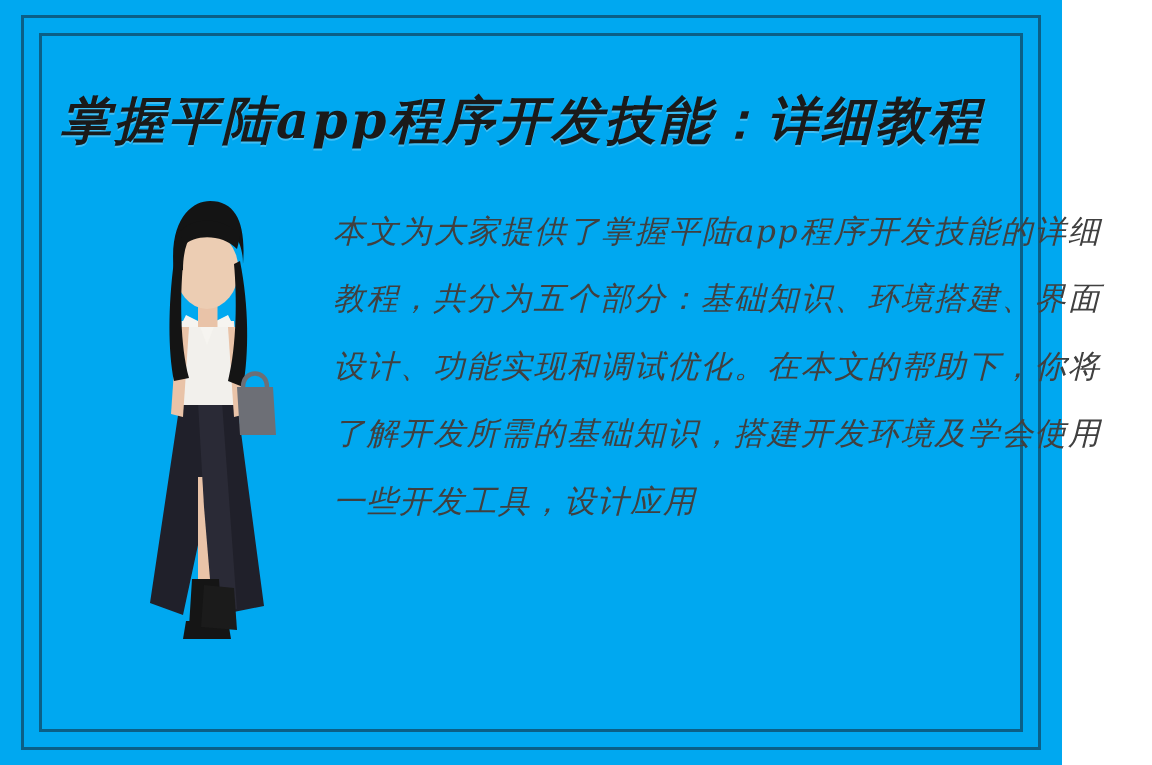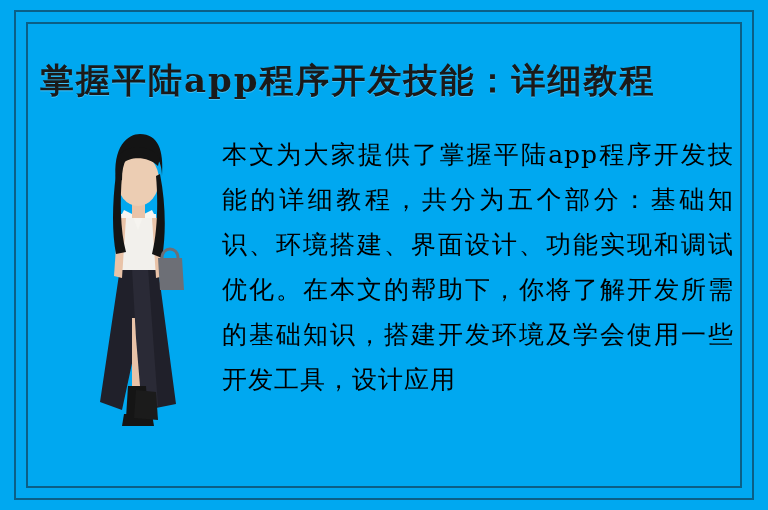--- a/index.html
+++ b/index.html
@@ -7,24 +7,25 @@
     padding: 0;
   }
   body {
     width: 768px;
     height: 510px;
     overflow: hidden;
     font-family: "DejaVu Sans", sans-serif;
   }
   #card {
     position: relative;
-    width: 768px;
+    width: 708px;
     height: 510px;
     background: #00A8F0;
     box-sizing: border-box;
+    font-style: italic;
   }
   
   .frame-outer {
     position: absolute;
     left: 14px;
     top: 10px;
     right: 14px;
     bottom: 10px;
     border: 2px solid #0b5f86;
     box-sizing: border-box;
@@ -50,23 +51,23 @@
     letter-spacing: 2px;
     white-space: nowrap;
     text-shadow: 0 1px 0 rgba(255,255,255,0.25);
   }
   .body-text {
     position: absolute;
     left: 222px;
     top: 132px;
     width: 512px;
     font-family: "DejaVu Serif", serif;
-    font-size: 25px;
+    font-size: 21px;
     line-height: 45px;
-    color: #000000;
+    color: #404040;
     letter-spacing: 1px;
     text-align: justify;
   }
   
   .figure {
     position: absolute;
     left: 72px;
     top: 118px;
     width: 132px;
     height: 320px;

